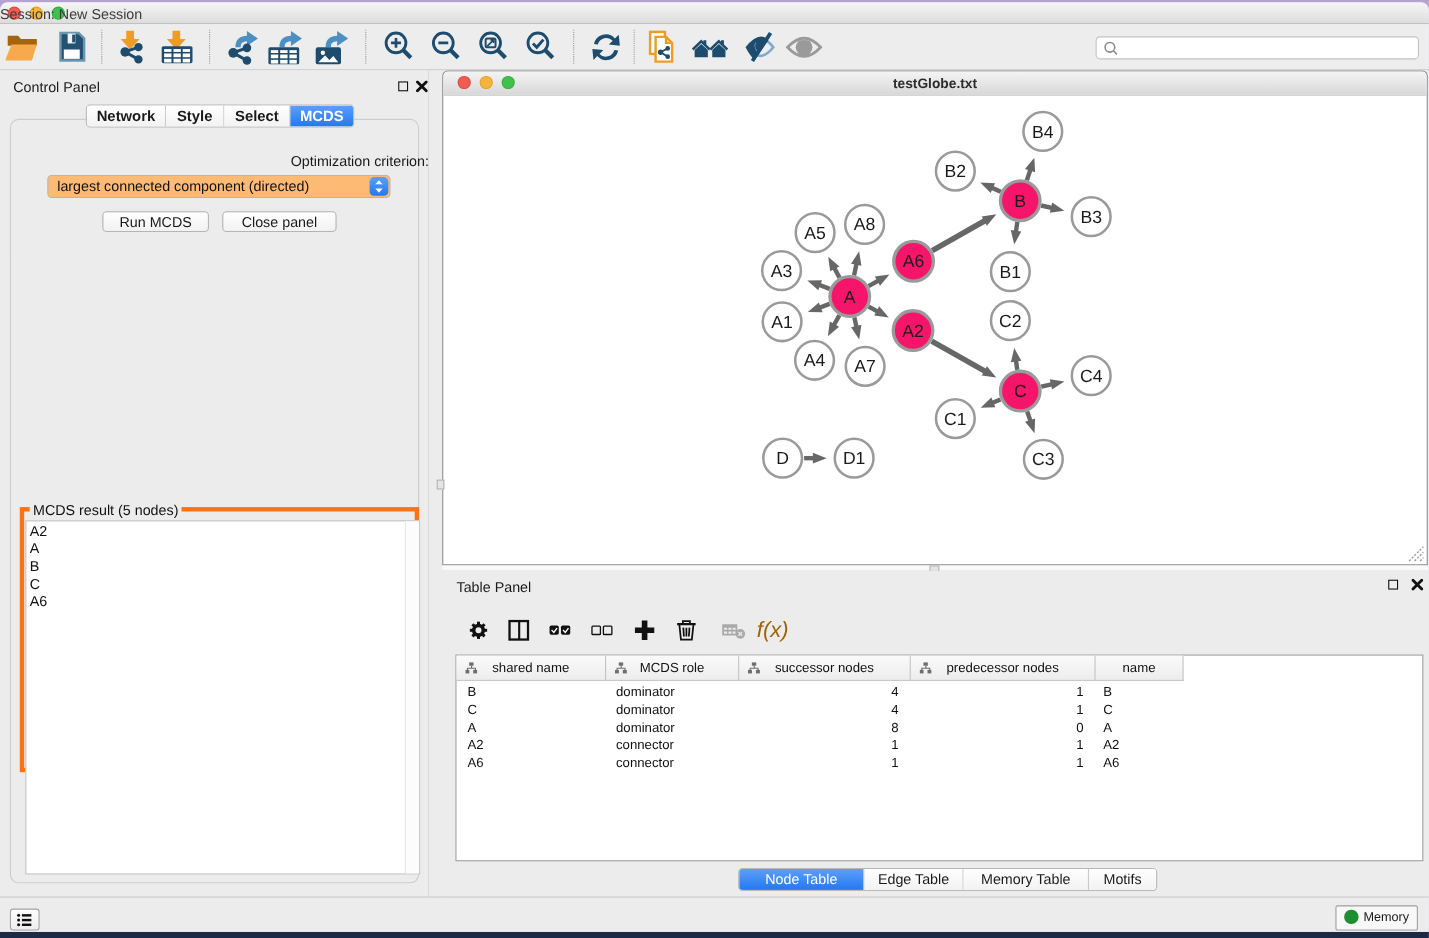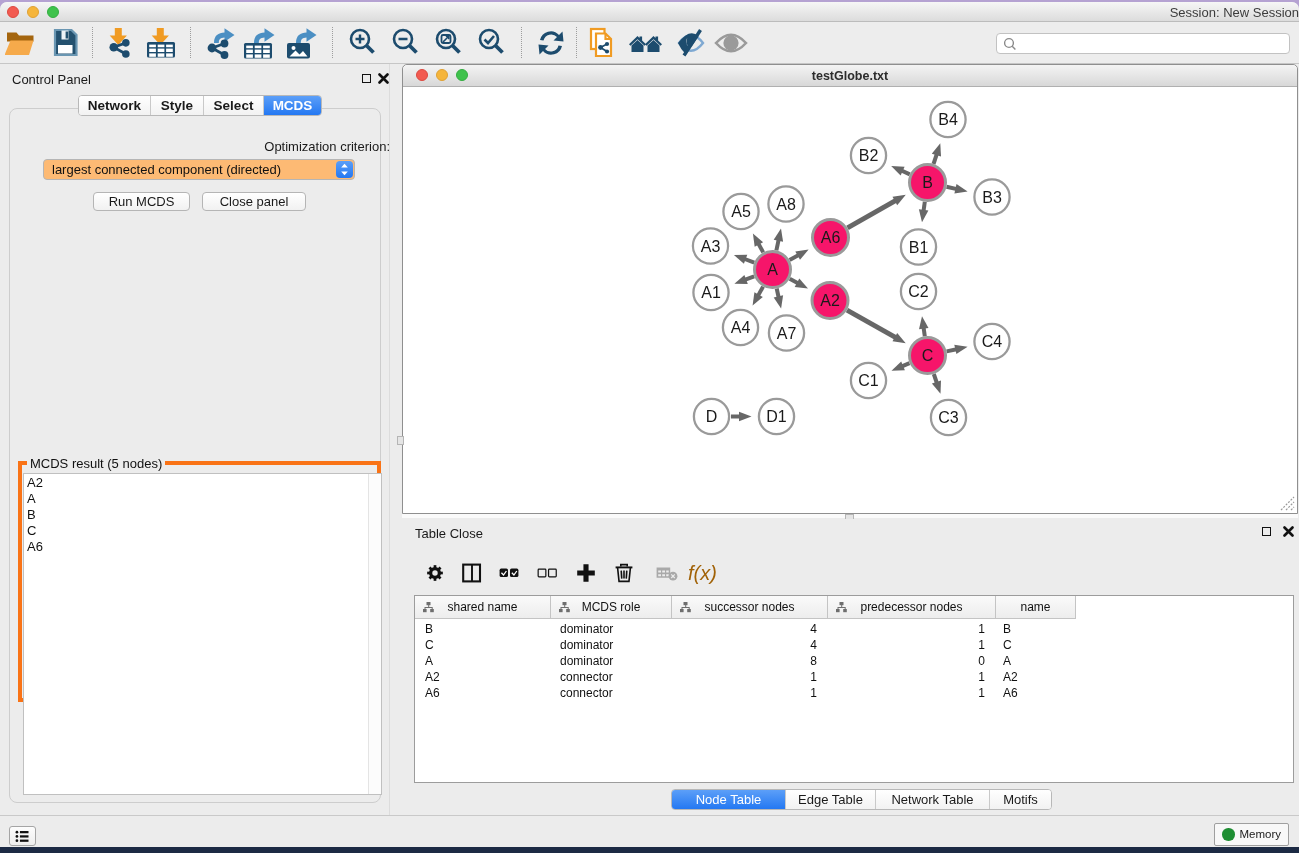--- a/index.html
+++ b/index.html
@@ -4,21 +4,21 @@
 *{margin:0;padding:0;box-sizing:border-box}
 html,body{width:1299px;height:853px;overflow:hidden}
 body{font-family:"Liberation Sans",sans-serif;background:#b5a2d2;position:relative}
 #deskbottom{position:absolute;left:0;top:847px;width:1299px;height:6px;background:#1c2a44}
 #win{position:absolute;left:0;top:2px;width:1299px;height:845px;background:#ececec;border-radius:7px 7px 0 0;overflow:hidden}
 #titlebar{position:absolute;left:0;top:0;width:1299px;height:20px;background:linear-gradient(#f6f6f6,#dcdcdc);border-bottom:1px solid #bcbcbc;border-radius:7px 7px 0 0}
 .tl{position:absolute;top:4px;width:12px;height:12px;border-radius:50%}
 #titlebar .t1{left:7px;background:#f25b51;border:.5px solid #dc4940}
 #titlebar .t2{left:27px;background:#f5b53b;border:.5px solid #dfa133}
 #titlebar .t3{left:47px;background:#3fc24c;border:.5px solid #34ad41}
-#titletext{position:absolute;top:2.5px;width:100%;text-align:right;font-size:13px;color:#3c3c3c}
+#titletext{position:absolute;top:2.5px;width:100%;text-align:left;font-size:13px;color:#3c3c3c}
 #toolbar{position:absolute;left:0;top:20px;width:1299px;height:42px;background:#ededed;border-bottom:1px solid #c6c6c6}
 .sep{position:absolute;top:5px;height:31px;width:0;border-left:1px dotted #9d9d9d}
 .tbi{position:absolute;top:4px}
 #search{position:absolute;left:996px;top:11px;width:294px;height:21px;background:#fff;border:1px solid #c2c2c2;border-radius:4px}
 #content{position:absolute;left:0;top:62px;width:1299px;height:751px;background:#ececec}
 
 #cpanel{position:absolute;left:0;top:0;width:390px;height:751px;background:#ececec;border-right:1px solid #dcdcdc}
 #cpanel .ptitle{position:absolute;left:12px;top:8px;font-size:13px;color:#1a1a1a}
 .sqico{position:absolute;width:9px;height:9px;border:1.5px solid #111}
 .xico{position:absolute;font-size:12px;color:#111;font-weight:bold}
@@ -361,21 +361,21 @@
             <line x1="3" y1="16" x2="16" y2="3"></line>
             <line x1="8" y1="16" x2="16" y2="8"></line>
             <line x1="13" y1="16" x2="16" y2="13"></line>
           </g>
         </svg>
     </div>
     <div id="netstrip"></div>
     <div id="lgrip"></div>
     <div id="bgrip"></div>
     <div id="tpanel">
-      <div class="ptitle">Table Close</div>
+      <div class="ptitle">Table Panel</div>
       <div class="sqico" style="left:860px;top:8px"></div>
       <div class="xico" style="left:881px;top:7px"><svg width="11" height="11" viewBox="0 0 11 11">
             <path d="M1.5 1.5 L9.5 9.5 M9.5 1.5 L1.5 9.5" stroke="#111" stroke-width="2.6" stroke-linecap="round"></path>
           </svg></div>
       <div id="ttoolbar">
           <svg style="position:absolute;left:11px;top:5px" width="24" height="24" viewBox="0 0 30 30">
             <g fill="#111">
               <rect x="13.3" y="5.2" width="3.4" height="4.5" transform="rotate(0 15 15)"></rect>
               <rect x="13.3" y="5.2" width="3.4" height="4.5" transform="rotate(45 15 15)"></rect>
               <rect x="13.3" y="5.2" width="3.4" height="4.5" transform="rotate(90 15 15)"></rect>
@@ -500,21 +500,21 @@
             <span style="left:10px">A6</span>
             <span style="left:145px">connector</span>
             <span style="left:330px;width:72px;text-align:right">1</span>
             <span style="left:500px;width:70px;text-align:right">1</span>
             <span style="left:588px">A6</span>
           </div>
       </div>
       <div class="segctl" id="ttabs">
         <div class="seg sel" style="width:114px;padding:0">Node Table</div>
         <div class="seg" style="width:90px;padding:0">Edge Table</div>
-        <div class="seg" style="width:114px;padding:0">Network Table</div>
+        <div class="seg" style="width:114px;padding:0">Memory Table</div>
         <div class="seg" style="width:61px;padding:0">Motifs</div>
       </div>
     </div>
   </div>
   <div id="statusbar">
     <div id="listbtn">
         <svg width="25" height="18" viewBox="0 0 25 21" style="display:block;margin:0 auto">
           <g fill="#111">
             <circle cx="6" cy="6" r="1.6"></circle>
             <rect x="9.5" y="4.7" width="10" height="2.6"></rect>

